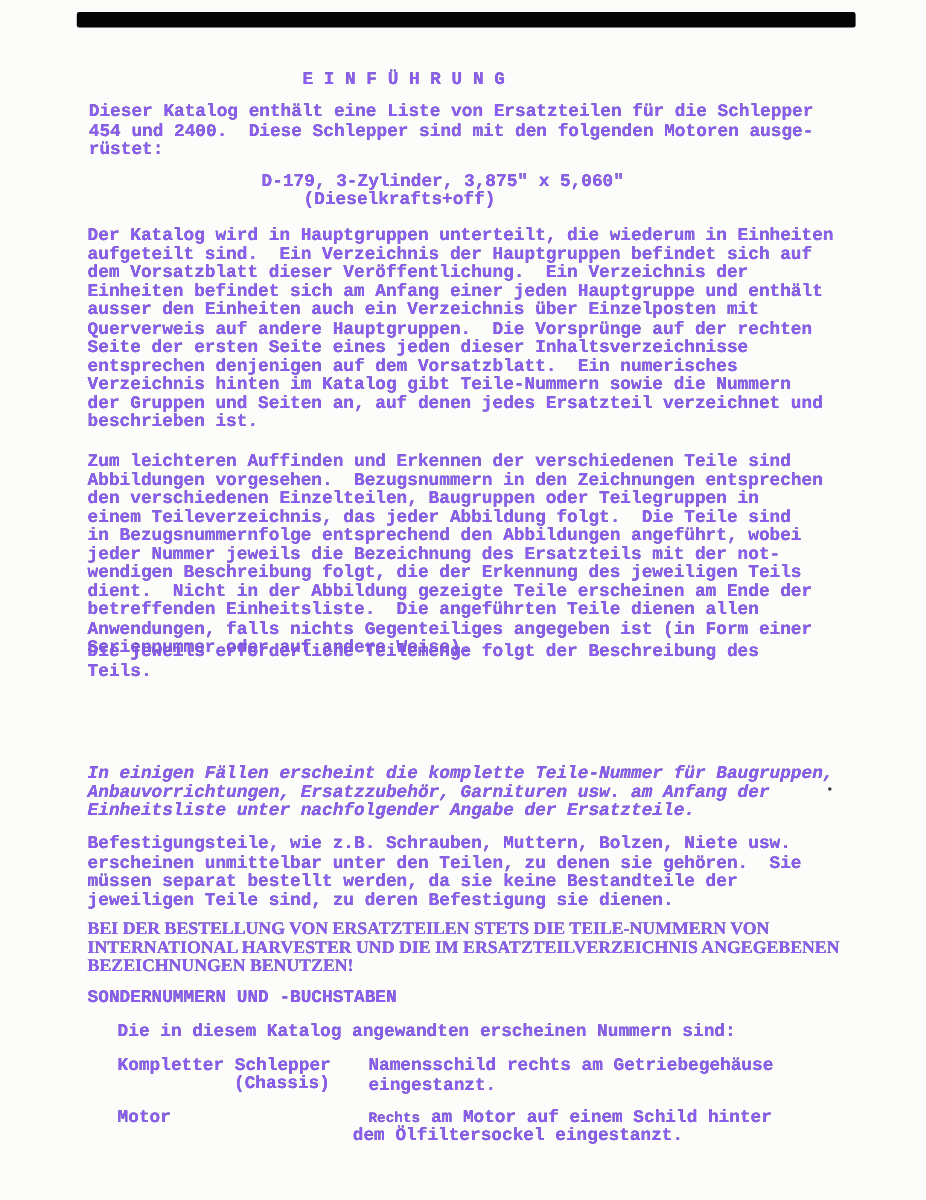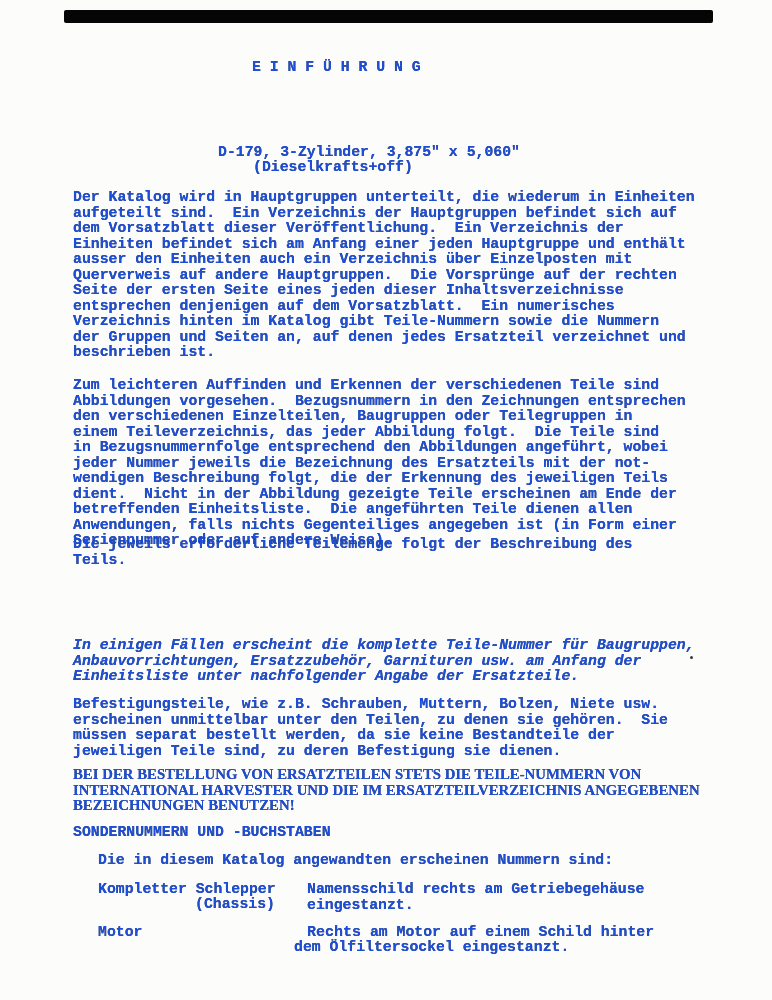--- a/index.html
+++ b/index.html
@@ -5,21 +5,21 @@
   html,body{margin:0;padding:0;background:#ffffff;}
   .page{
     position:relative;
     width:772px;height:1000px;
     background:#fcfcfb;
     overflow:hidden;
     font-family:"Liberation Mono","DejaVu Sans Mono",monospace;
     font-weight:700;
     font-size:14.8px;
     line-height:15.5px;
-    color:#1d4ed8;
+    color:#8b5cf6;
   }
   .tb{
     position:absolute;
     white-space:pre;
     text-shadow:0 0 0.35px rgba(10,10,10,0.75);
   }
   .scan-bar{
     position:absolute;
     left:64px;top:10px;
     width:649px;height:13px;
@@ -27,33 +27,36 @@
     border-radius:2px;
   }
   .speck{
     position:absolute;
     left:690px;top:656px;
     width:3px;height:3px;
     background:#3a3a3a;
     border-radius:50%;
   }
   .small-print{
-    font-size:15px;
+    font-size:12px;
     font-weight:700;
   }
 </style>
 </head>
 <body>
 
 <div class="page">
 
   <div class="scan-bar"></div>
 
   <div class="tb" style="left:252px;top:60px;">E I N F Ü H R U N G</div>
 
+  <div class="tb" style="left:74px;top:87px;">Dieser Katalog enthält eine Liste von Ersatzteilen für die Schlepper
+454 und 2400.  Diese Schlepper sind mit den folgenden Motoren ausge-
+rüstet:</div>
 
   <div class="tb" style="left:218px;top:145px;">D-179, 3-Zylinder, 3,875" x 5,060"</div>
   <div class="tb" style="left:253px;top:160px;">(Dieselkrafts+off)</div>
 
   <div class="tb" style="left:73px;top:190px;">Der Katalog wird in Hauptgruppen unterteilt, die wiederum in Einheiten
 aufgeteilt sind.  Ein Verzeichnis der Hauptgruppen befindet sich auf
 dem Vorsatzblatt dieser Veröffentlichung.  Ein Verzeichnis der
 Einheiten befindet sich am Anfang einer jeden Hauptgruppe und enthält
 ausser den Einheiten auch ein Verzeichnis über Einzelposten mit
 Querverweis auf andere Hauptgruppen.  Die Vorsprünge auf der rechten

